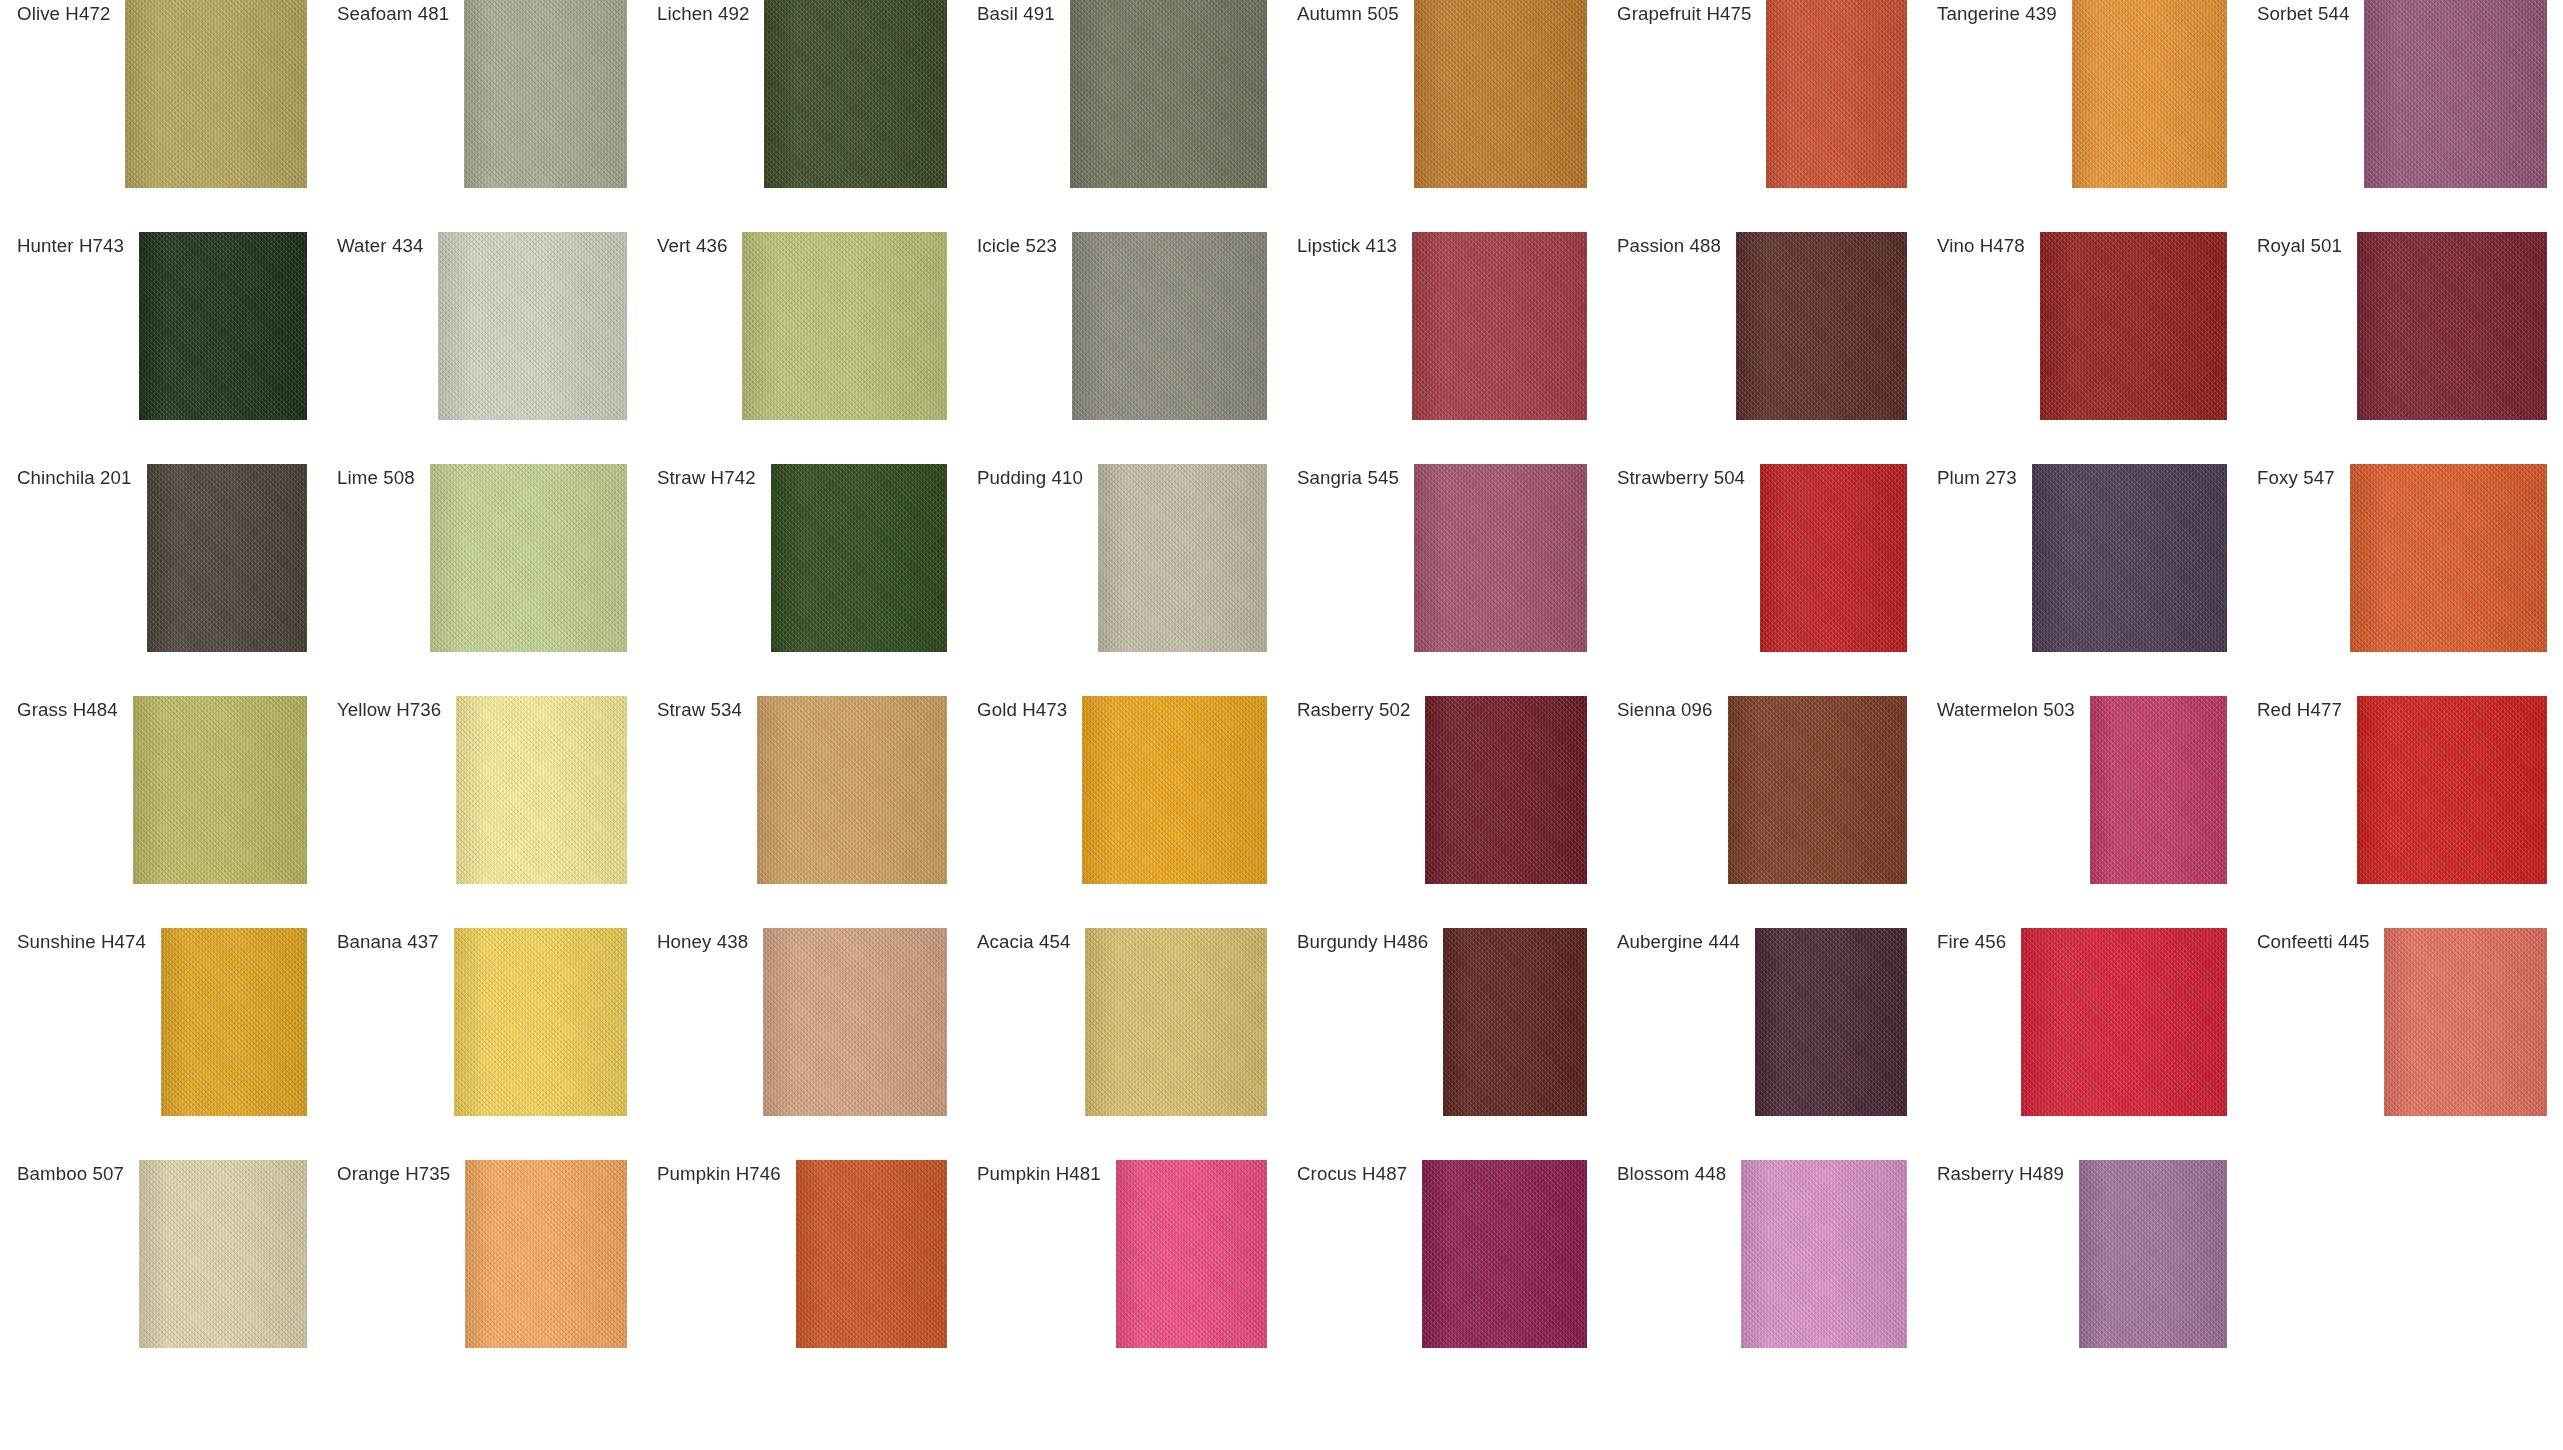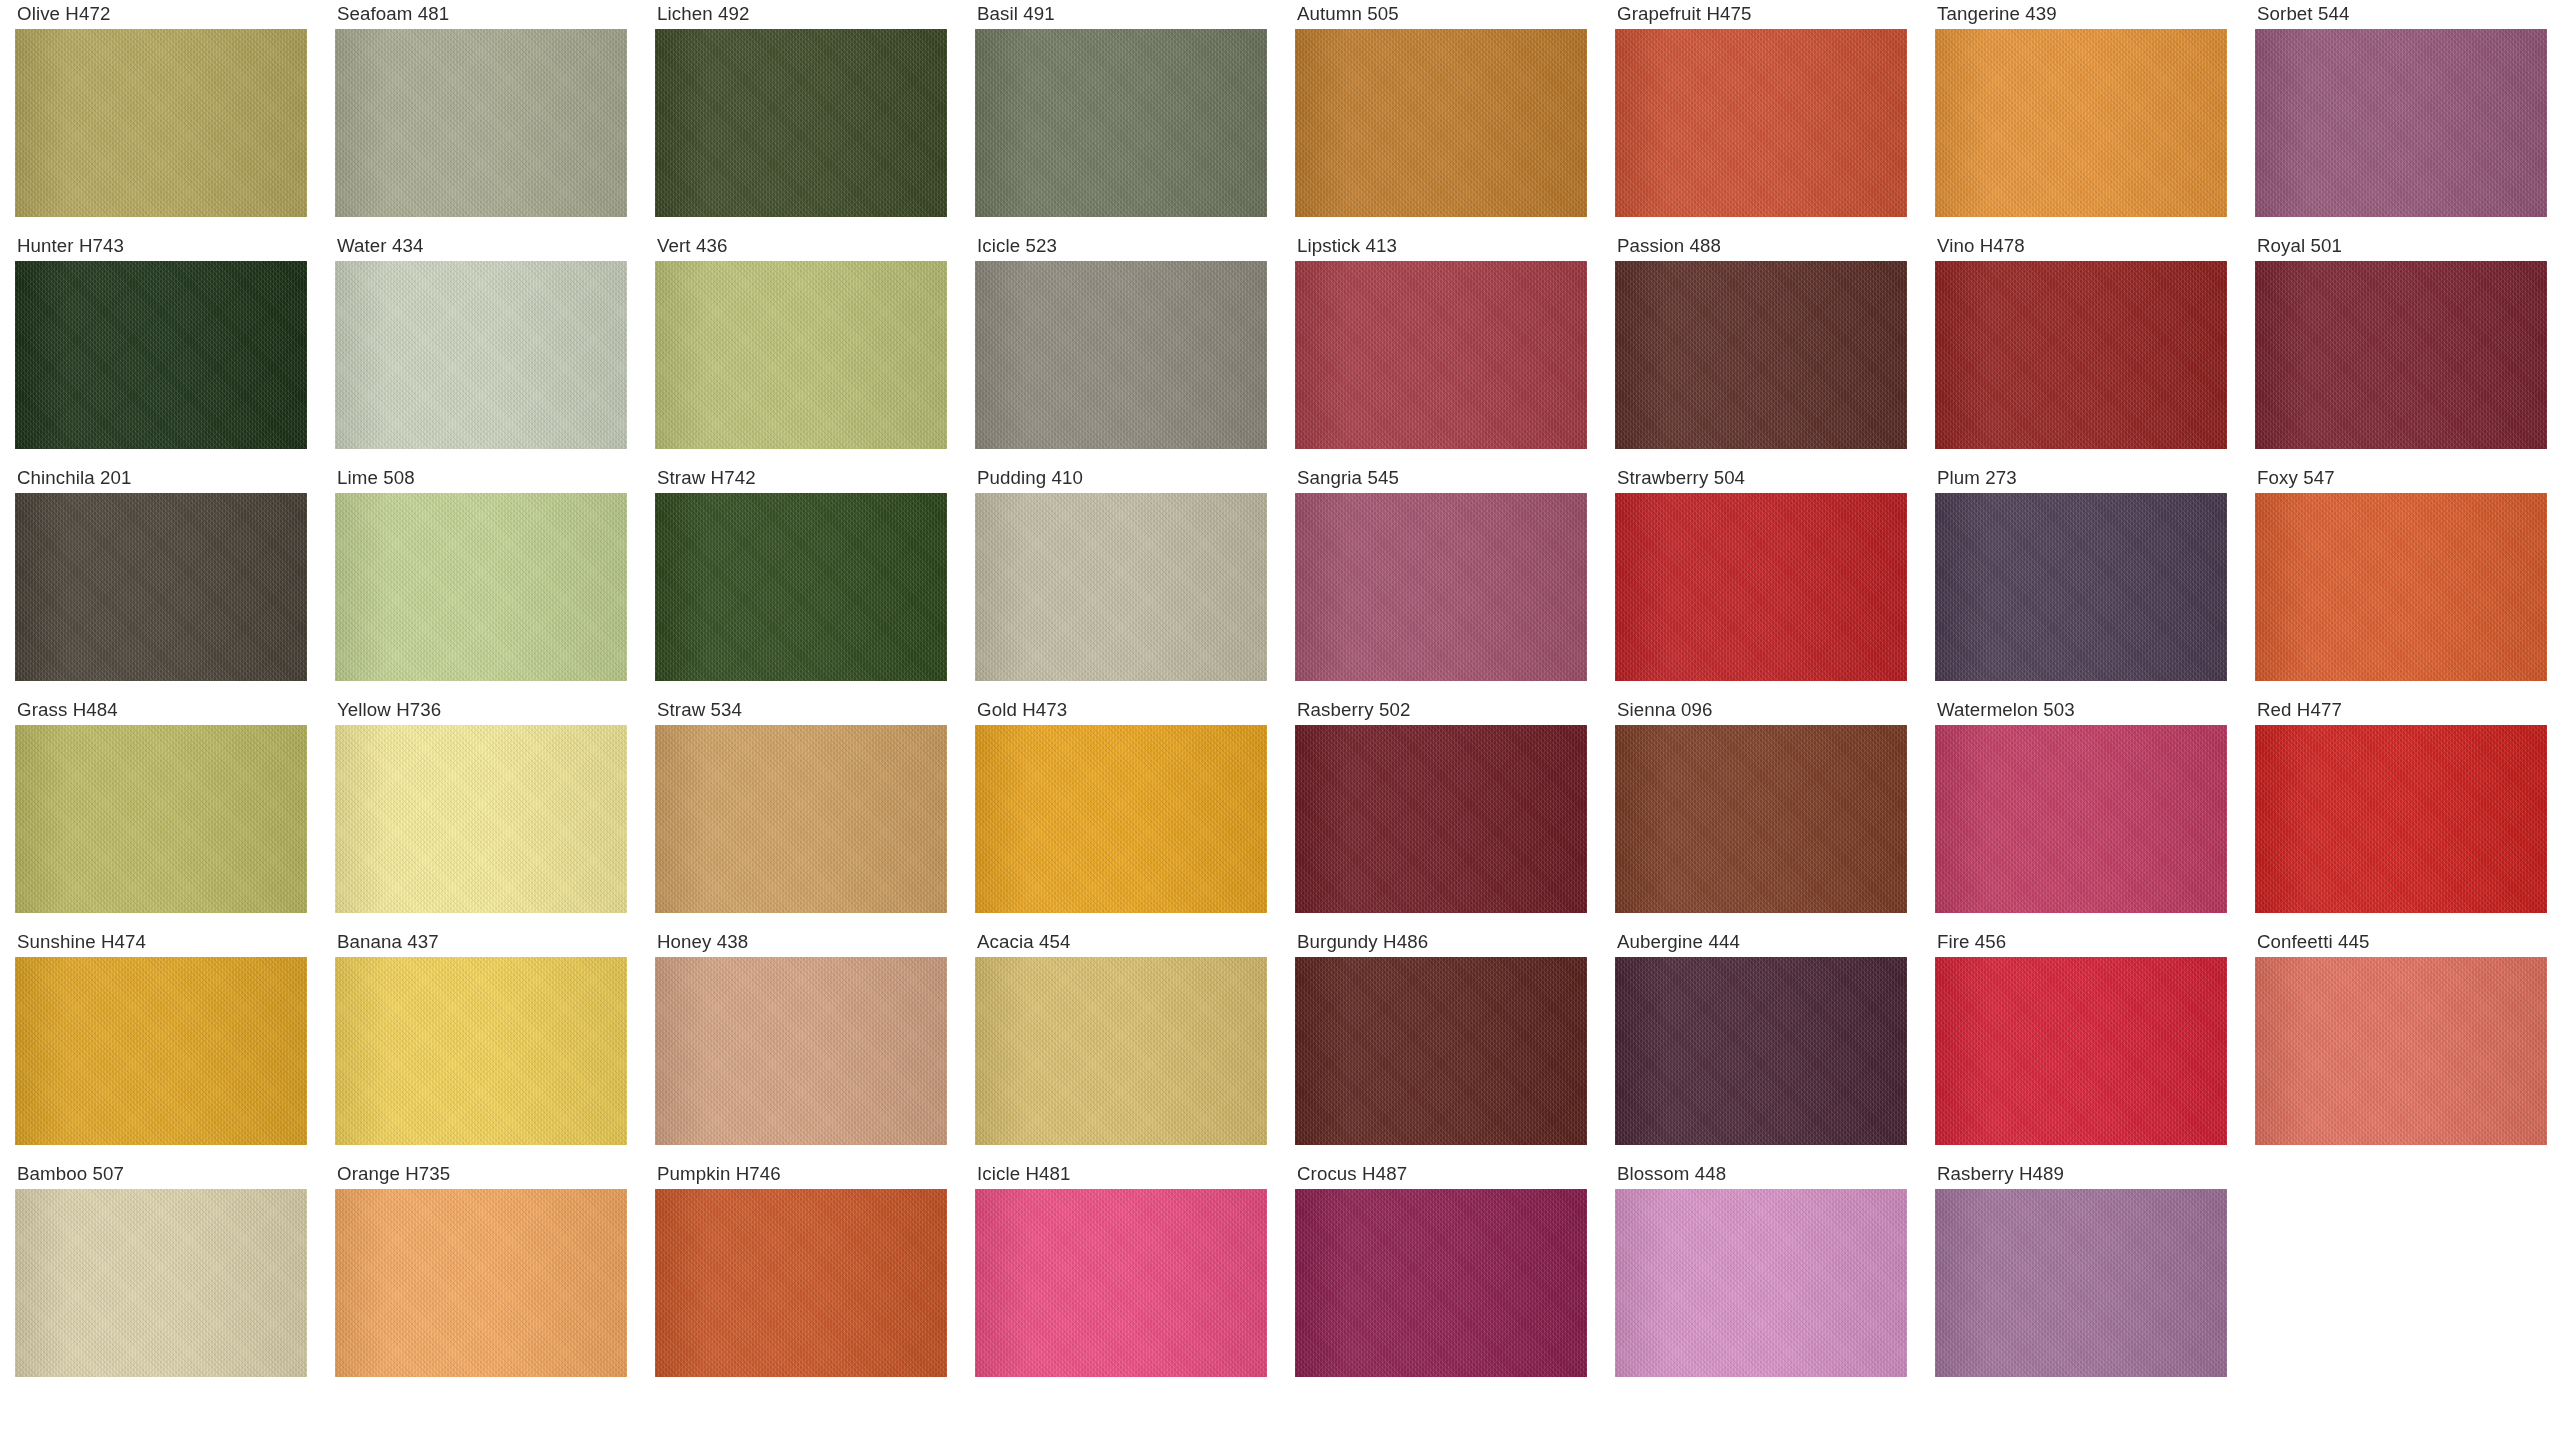--- a/index.html
+++ b/index.html
@@ -31,21 +31,21 @@
     height: 232px;
     box-sizing: border-box;
   }
 
   .swatch-cell {
     position: relative;
     width: 320px;
     height: 232px;
     box-sizing: border-box;
     display: flex;
-    flex-direction: column;
+    flex-direction: row;
     justify-content: flex-start;
     text-align: center;
   }
 
   .swatch-label {
     font-size: 18.7px;
     line-height: 18.7px;
     color: #2d2d2d;
     letter-spacing: 0.1px;
     white-space: nowrap;
@@ -386,21 +386,21 @@
           <div class="swatch-chip" style="background-color: rgb(245, 169, 96);"></div>
         </div>
       </div>
       <div class="swatch-cell">
         <div class="swatch-label">Pumpkin H746</div>
         <div class="swatch-chip-wrap">
           <div class="swatch-chip" style="background-color: rgb(203, 85, 39);"></div>
         </div>
       </div>
       <div class="swatch-cell">
-        <div class="swatch-label">Icicle H481</div>
+        <div class="swatch-label">Pumpkin H481</div>
         <div class="swatch-chip-wrap">
           <div class="swatch-chip" style="background-color: rgb(237, 76, 130);"></div>
         </div>
       </div>
       <div class="swatch-cell">
         <div class="swatch-label">Crocus H487</div>
         <div class="swatch-chip-wrap">
           <div class="swatch-chip" style="background-color: rgb(140, 30, 79);"></div>
         </div>
       </div>

